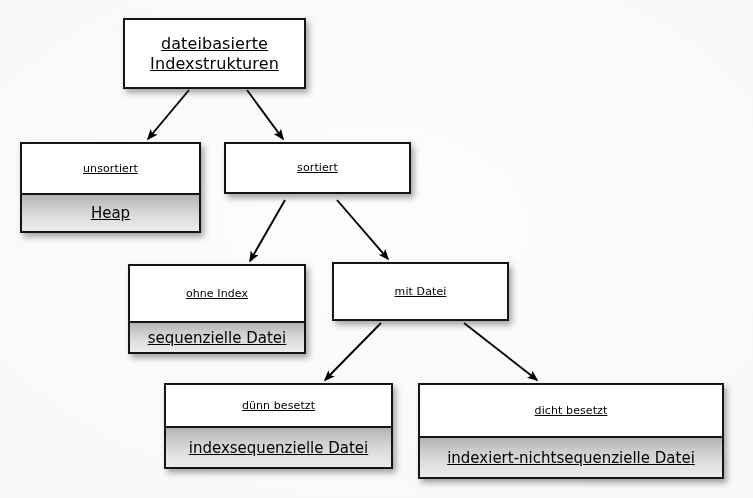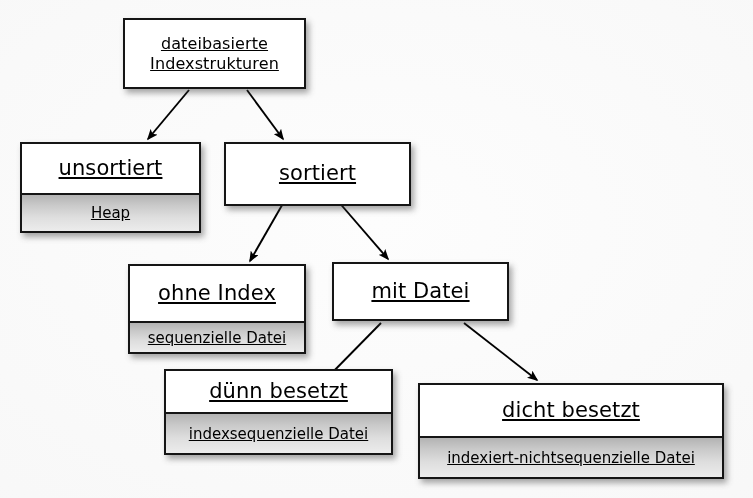--- a/index.html
+++ b/index.html
@@ -42,21 +42,21 @@
   }
   .node-title {
     box-sizing: border-box;
     flex: 1 1 auto;
     background: #ffffff;
     color: #000000;
     display: flex;
     align-items: center;
     justify-content: center;
     text-align: center;
-    font-size: 21px;
+    font-size: 11px;
     line-height: 1.22;
     letter-spacing: 0.1px;
     padding: 2px 8px;
     white-space: pre-line;
   }
   .node-sub {
     box-sizing: border-box;
     flex: 0 0 auto;
     border-top: 2px solid #151515;
     background: linear-gradient(to bottom, #b3b3b3 0%, #c9c9c9 28%, #dedede 62%, #ececec 100%);
@@ -70,28 +70,28 @@
     padding: 2px 24px;
     white-space: nowrap;
   }
   
   #node-root        { left: 123px; top: 18px;  width: 183px; height: 71px; }
   #node-root .node-title { font-size: 16px; }
 
   #node-unsortiert  { left: 20px;  top: 142px; width: 181px; height: 91px; }
   #node-unsortiert .node-sub { height: 38px; }
 
-  #node-sortiert    { left: 224px; top: 142px; width: 187px; height: 64px; }
+  #node-sortiert    { left: 224px; top: 142px; width: 187px; height: 52px; }
 
   #node-ohne-index  { left: 128px; top: 264px; width: 178px; height: 90px; }
   #node-ohne-index .node-sub { height: 31px; }
 
   #node-mit-index   { left: 332px; top: 262px; width: 177px; height: 59px; }
 
-  #node-duenn       { left: 164px; top: 369px; width: 229px; height: 86px; }
+  #node-duenn       { left: 164px; top: 383px; width: 229px; height: 86px; }
   #node-duenn .node-sub { height: 41px; }
 
   #node-dicht       { left: 418px; top: 383px; width: 306px; height: 96px; }
   #node-dicht .node-sub { height: 41px; }
 </style>
 </head>
 <body>
 
 <div id="diagram-root">
 

